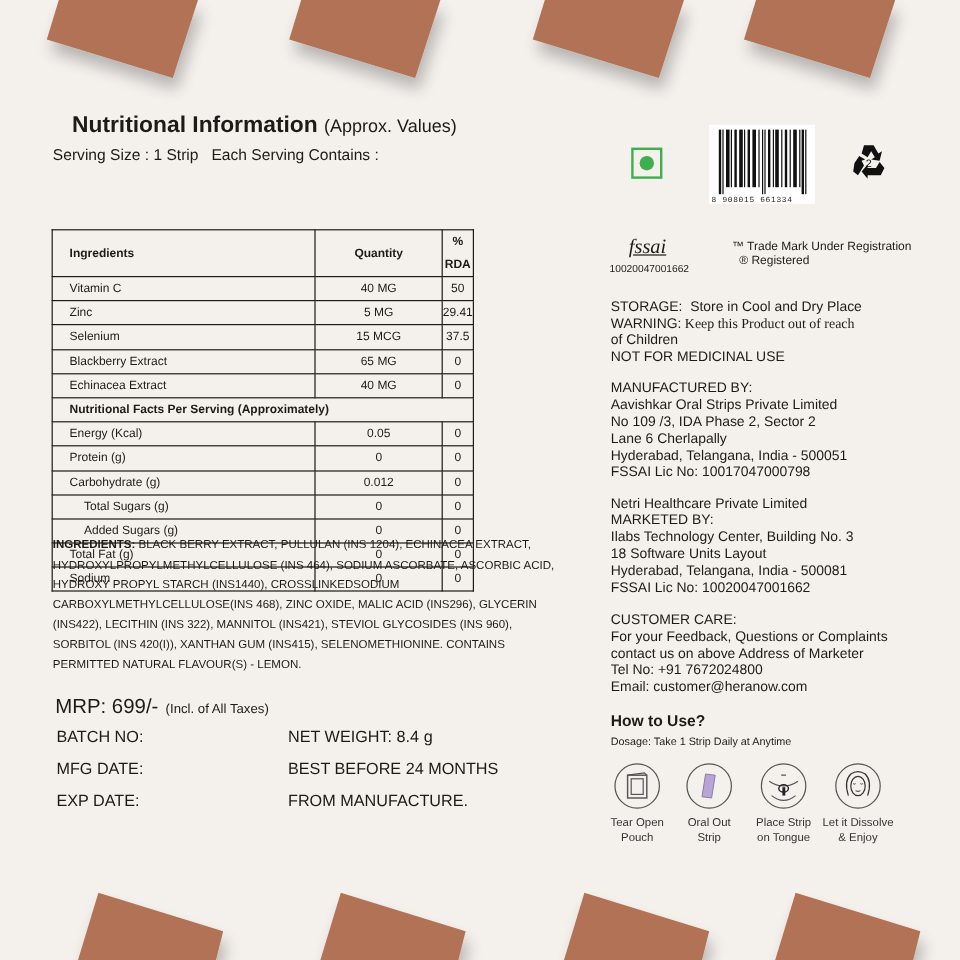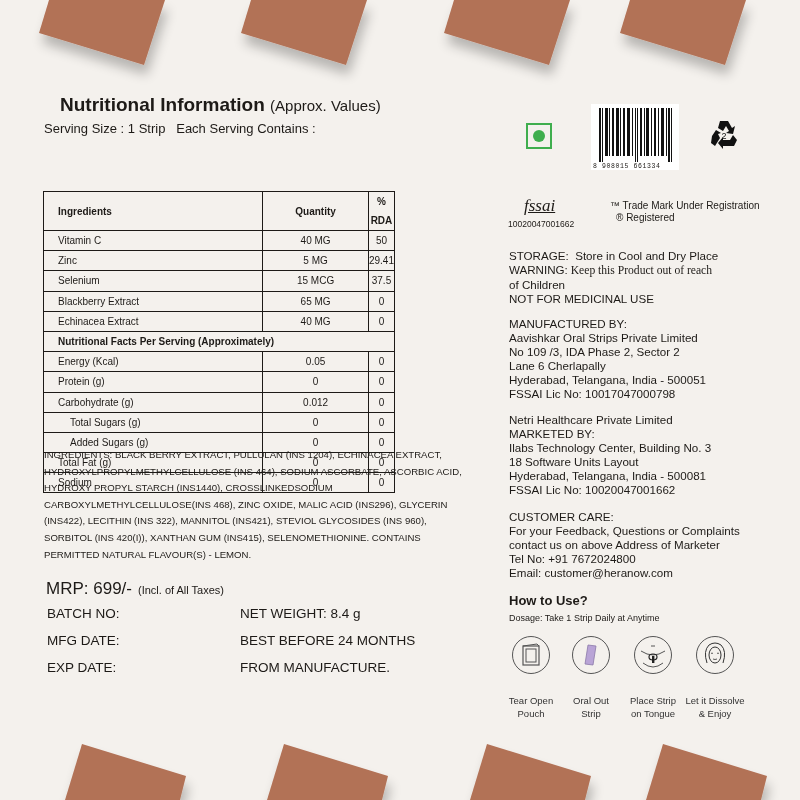--- a/index.html
+++ b/index.html
@@ -22,21 +22,21 @@
   }
   table.nut td { border:1.5px solid #1d1a17; height:19.2px; padding:0; line-height:19px; }
   table.nut td.c1 { width:204px; padding-left:14px; }
   table.nut td.c2 { width:110px; text-align:center; }
   table.nut td.c3 { text-align:center; }
   table.nut td.indent { padding-left:26px; }
   table.nut tr.head td { font-weight:bold; }
   table.nut td.section { font-weight:bold; padding-left:14px; }
 
   .ingredients { left:44px; top:447px; width:420px; font-size:9.6px; line-height:16.6px; }
-  .ingredients b { font-weight:normal; }
+  .ingredients b { font-weight:bold; }
 
   .mrp { left:46px; top:579px; font-size:17px; white-space:nowrap; }
   .mrp .sub { font-size:11px; margin-left:6px; }
   .meta { font-size:13.5px; white-space:nowrap; }
 
   .vegmark { left:526px; top:123px; width:26px; height:26px; border:2px solid #3fae4e; box-sizing:border-box; }
   .vegmark .dot { position:absolute; left:5px; top:5px; width:12px; height:12px; border-radius:50%; background:#3fae4e; }
   .barcode { left:591px; top:104px; width:88px; height:66px; background:#fff; }
   .barcode-num { position:absolute; left:2px; bottom:0px; font-size:6.5px; font-family:"Liberation Mono", monospace; letter-spacing:0.6px; }
   .recycle { left:708px; top:118px; width:32px; height:32px; }
@@ -45,21 +45,21 @@
   .fssai-num { left:508px; top:219px; font-size:8.5px; }
   .tm { left:610px; top:200px; font-size:10px; line-height:12px; white-space:nowrap; }
 
   .rtxt { left:509px; font-size:11.6px; line-height:14px; white-space:nowrap; }
   .rtxt b { font-weight:normal; }
   .howto { left:509px; top:593px; font-size:13px; font-weight:bold; }
   .dosage { left:509px; top:613px; font-size:9px; }
 
   .step { position:absolute; top:636px; width:62px; text-align:center; }
   .step .circ { width:36px; height:36px; border:1.3px solid #555; border-radius:50%; margin:0 auto; position:relative; background:#f4f1ed; }
-  .step .lbl { font-size:9.5px; line-height:13px; margin-top:20px; color:#333; }
+  .step .lbl { font-size:9.5px; line-height:13px; margin-top:5px; color:#333; }
 </style>
 </head>
 <body>
 
 <svg class="deco" viewBox="0 0 800 800">
   <defs>
     <filter id="sh" x="-30%" y="-30%" width="160%" height="160%">
       <feGaussianBlur in="SourceAlpha" stdDeviation="6"></feGaussianBlur>
       <feOffset dx="3" dy="10"></feOffset>
       <feComponentTransfer>

